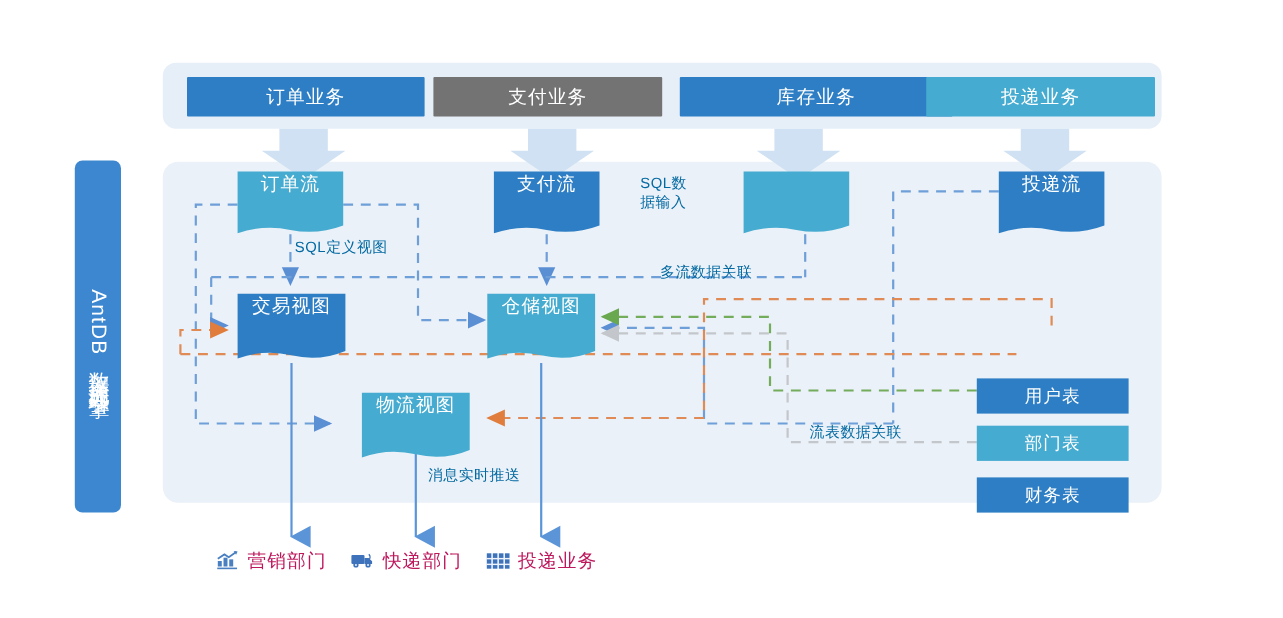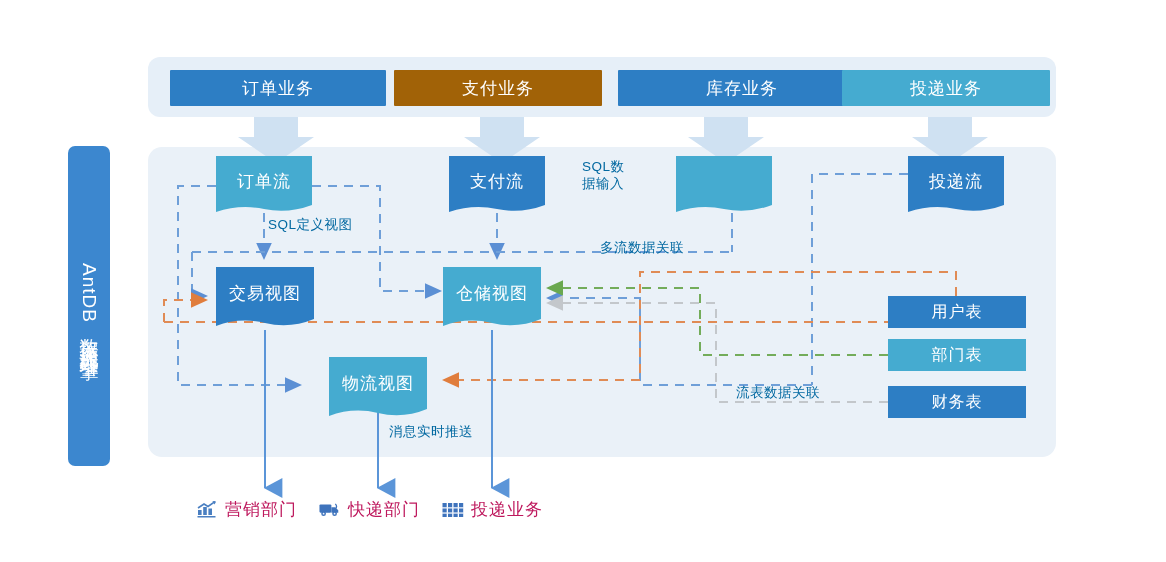--- a/index.html
+++ b/index.html
@@ -43,31 +43,31 @@
     box-sizing: border-box;
   }
   .top-box {
     height: 36px;
     border-radius: 1px;
     font-size: 17px;
   }
   .banner-label {
     position: absolute;
     display: flex;
-    align-items: center;
     justify-content: center;
     color: #ffffff;
     font-size: 17px;
     letter-spacing: 1px;
     pointer-events: none;
   }
   .table-box {
     height: 32px;
     font-size: 16px;
     letter-spacing: 1px;
+    margin-top: 48px;
   }
   .ann {
     position: absolute;
     color: #0369a1;
     font-size: 13.5px;
     line-height: 17px;
     letter-spacing: 0.5px;
     white-space: pre-line;
   }
   .sidebar {
@@ -211,21 +211,21 @@
 
     <div class="sidebar">
       <div class="sidebar-text">
         <span class="latin">AntDB</span><span>数据库流式处理引擎</span>
       </div>
     </div>
 
     <div class="node top-box" style="left:170px; top:70px; width:216px; background:#2d7ec4;font-family:Liberation Serif, serif;">
       <span>订单业务</span>
     </div>
-    <div class="node top-box" style="left:394px; top:70px; width:208px; background:#a16207;">
+    <div class="node top-box" style="left:394px; top:70px; width:208px; background:#737373;">
       <span>支付业务</span>
     </div>
     <div class="node top-box" style="left:618px; top:70px; width:248px; background:#2d7ec4;">
       <span>库存业务</span>
     </div>
     <div class="node top-box" style="left:842px; top:70px; width:208px; background:#45abd0;">
       <span>投递业务</span>
     </div>
 
     <div class="banner-label" style="left:216px; top:156px; width:96px; height:50px;">

